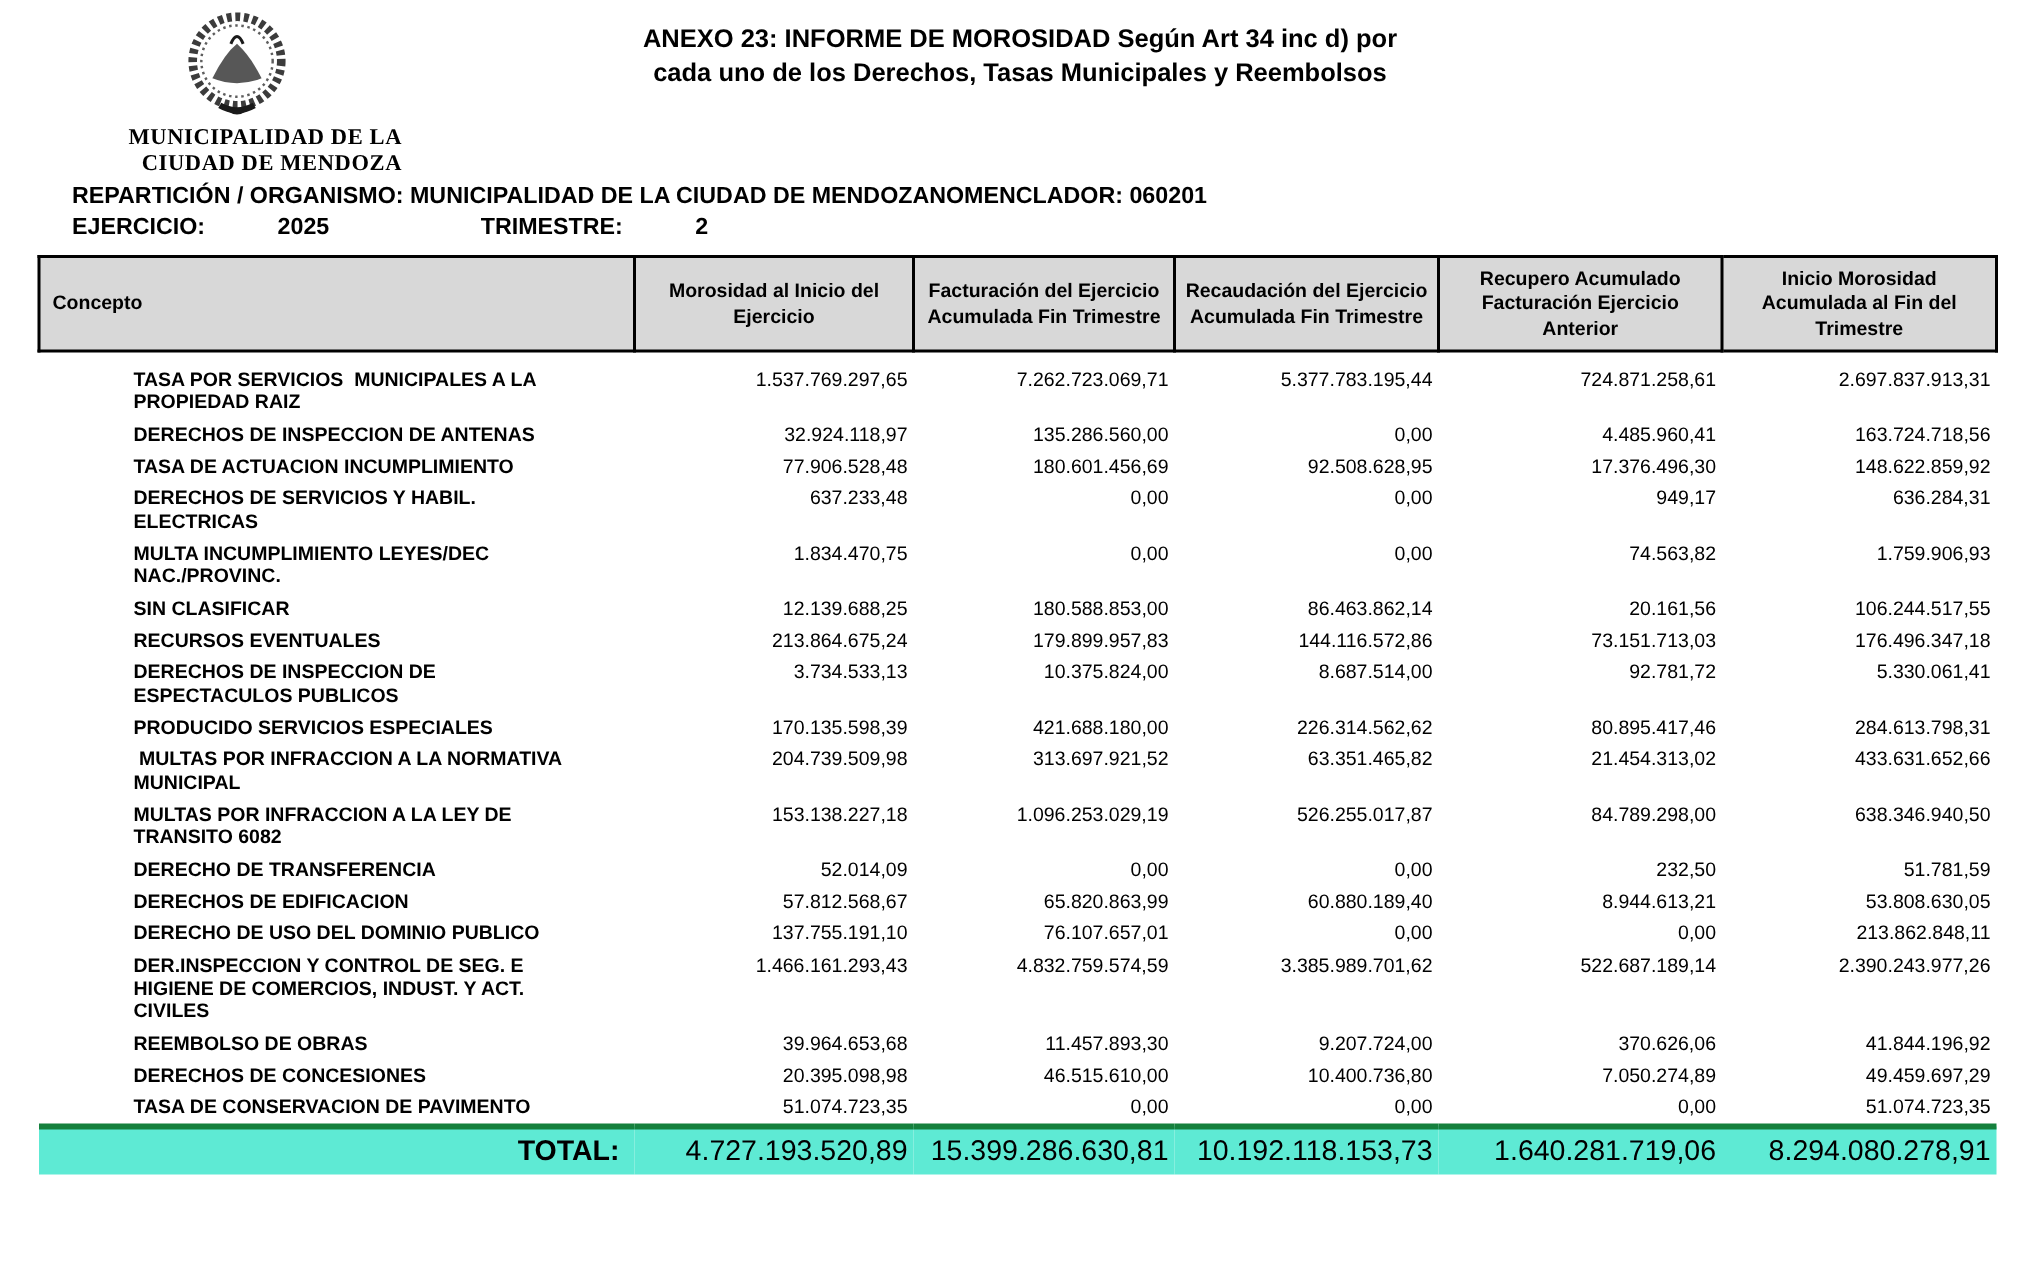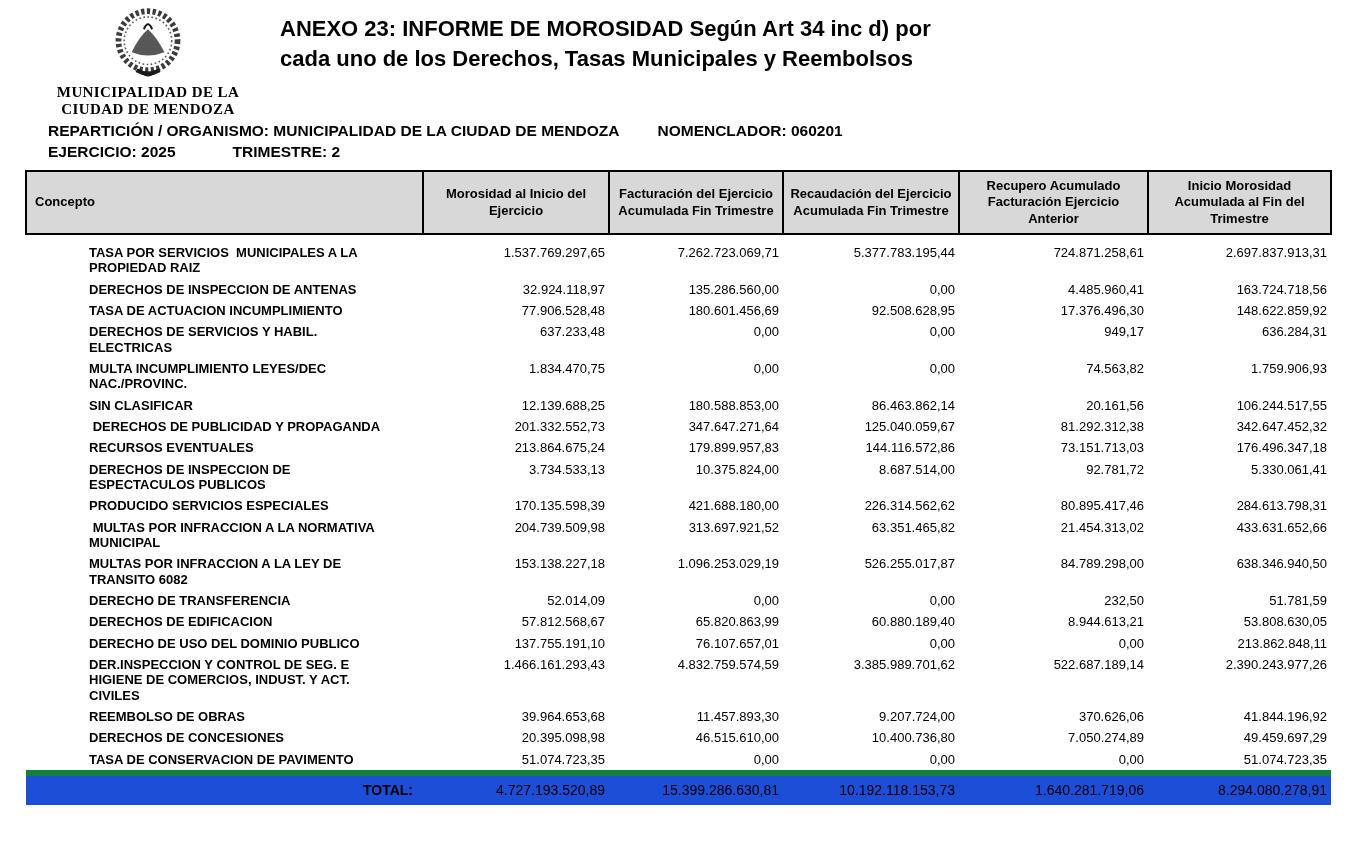--- a/index.html
+++ b/index.html
@@ -5,40 +5,40 @@
   * { margin:0; padding:0; box-sizing:border-box; }
   html,body { background:#ffffff; }
   body {
     width:1360px; height:857px;
     font-family:"Liberation Sans", sans-serif;
     color:#000;
   }
   .page { position:relative; width:1360px; height:857px; overflow:hidden; background:#fff; }
 
   
-  .logo-block { position:absolute; left:38px; top:4px; width:220px; text-align:center; }
+  .logo-block { position:absolute; left:48px; top:4px; width:220px; text-align:right; }
   .logo-block svg { display:block; margin:0 auto; }
   .logo-text {
     font-family:"Liberation Serif", serif;
     font-weight:bold; font-size:15px; line-height:1.15; letter-spacing:0.4px;
     white-space:nowrap;
   }
 
   
   .doc-title {
     position:absolute; left:280px; top:14px; width:800px;
-    text-align:left; font-weight:bold; font-size:22px; line-height:1.38;
+    text-align:center; font-weight:bold; font-size:17px; line-height:1.38;
   }
 
   
   .meta { position:absolute; left:48px; top:122px; width:1310px; font-weight:bold; font-size:15.5px; }
   .meta-line { display:flex; }
-  .meta-line .gap-lg { margin-left:38px; }
+  .meta-line .gap-lg { }
   .meta-line .gap-md { margin-left:57px; }
-  .meta-line2 { margin-top:3px; }
+  .meta-line2 { margin-top:3px;gap:44px; }
   .meta span { white-space:pre; }
 
   
   table.morosidad {
     position:absolute; left:25px; top:170px; width:1305px;
     border-collapse:collapse; table-layout:fixed;
   }
   thead th {
     background:#d8d8d8;
     border:2px solid #000;
@@ -52,23 +52,23 @@
     padding-top:3px; padding-bottom:3px; line-height:1.18;
   }
   tbody tr:first-child td { padding-top:10px; }
   td.c-concepto {
     font-weight:bold; padding-left:63px; padding-right:6px;
     white-space:pre-wrap;
   }
   td.c-num { text-align:right; padding-right:4px; font-weight:normal; }
 
   tfoot td {
-    background:#1d4ed8; font-weight:bold; font-size:14px;
+    background:#5eead4; font-weight:bold; font-size:19px;
     height:32px; vertical-align:middle;
-    border-top:6px solid #15803d;
+    border-top:4px solid #15803d;
     padding-right:4px;
   }
   tfoot td.c-concepto { text-align:right; padding-right:10px; white-space:nowrap; }
   tfoot td.c-num { text-align:right; }
 </style>
 </head>
 <body>
 
 <div class="page">
 
@@ -172,28 +172,20 @@
     </tr>
         <tr>
       <td class="c-concepto">SIN CLASIFICAR</td>
       <td class="c-num">12.139.688,25</td>
       <td class="c-num">180.588.853,00</td>
       <td class="c-num">86.463.862,14</td>
       <td class="c-num">20.161,56</td>
       <td class="c-num">106.244.517,55</td>
     </tr>
         <tr>
-      <td class="c-concepto"> DERECHOS DE PUBLICIDAD Y PROPAGANDA</td>
-      <td class="c-num">201.332.552,73</td>
-      <td class="c-num">347.647.271,64</td>
-      <td class="c-num">125.040.059,67</td>
-      <td class="c-num">81.292.312,38</td>
-      <td class="c-num">342.647.452,32</td>
-    </tr>
-        <tr>
       <td class="c-concepto">RECURSOS EVENTUALES</td>
       <td class="c-num">213.864.675,24</td>
       <td class="c-num">179.899.957,83</td>
       <td class="c-num">144.116.572,86</td>
       <td class="c-num">73.151.713,03</td>
       <td class="c-num">176.496.347,18</td>
     </tr>
         <tr>
       <td class="c-concepto">DERECHOS DE INSPECCION DE
 ESPECTACULOS PUBLICOS</td>

